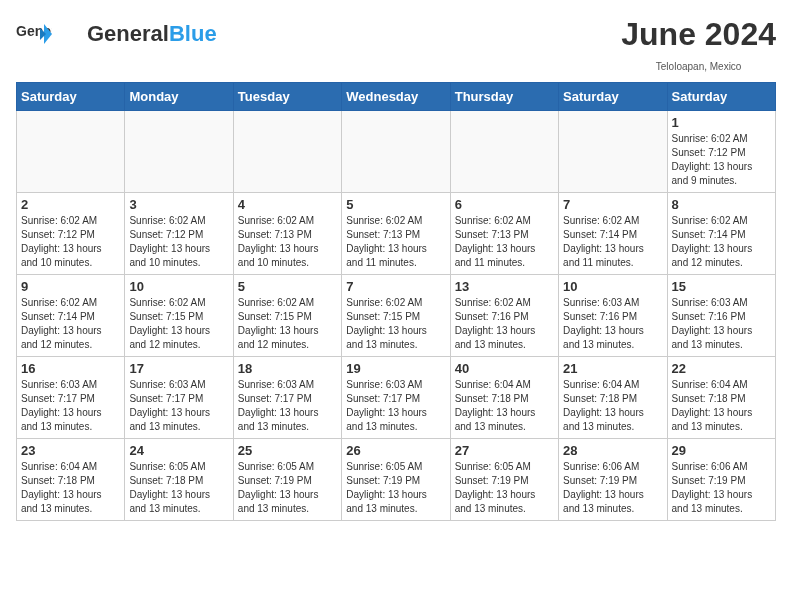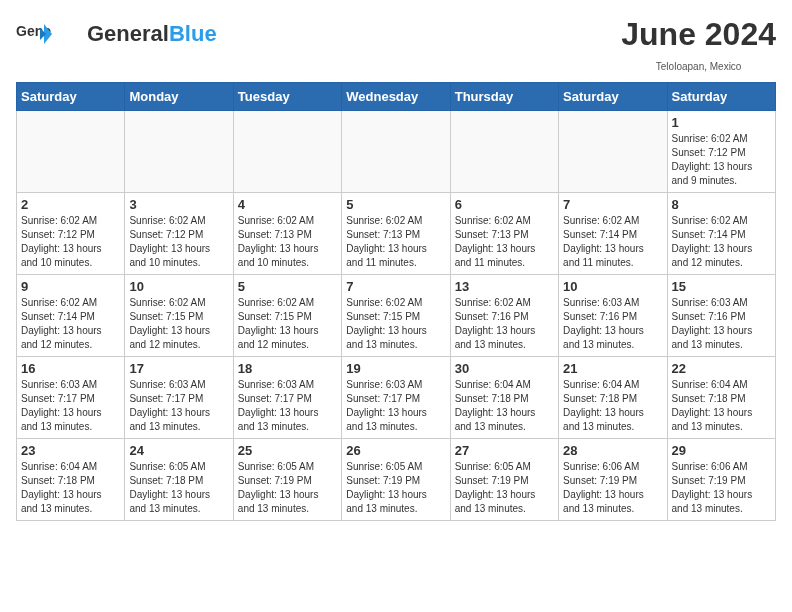--- a/index.html
+++ b/index.html
@@ -248,21 +248,21 @@
 Sunset: 7:17 PM
 Daylight: 13 hours and 13 minutes.</div>
         </td>
         <td class="current-month">
           <div class="day-number">19</div>
           <div class="day-info" style="white-space: pre-line;">Sunrise: 6:03 AM
 Sunset: 7:17 PM
 Daylight: 13 hours and 13 minutes.</div>
         </td>
         <td class="current-month">
-          <div class="day-number">30</div>
+          <div class="day-number">40</div>
           <div class="day-info" style="white-space: pre-line;">Sunrise: 6:04 AM
 Sunset: 7:18 PM
 Daylight: 13 hours and 13 minutes.</div>
         </td>
         <td class="current-month">
           <div class="day-number">21</div>
           <div class="day-info" style="white-space: pre-line;">Sunrise: 6:04 AM
 Sunset: 7:18 PM
 Daylight: 13 hours and 13 minutes.</div>
         </td>

